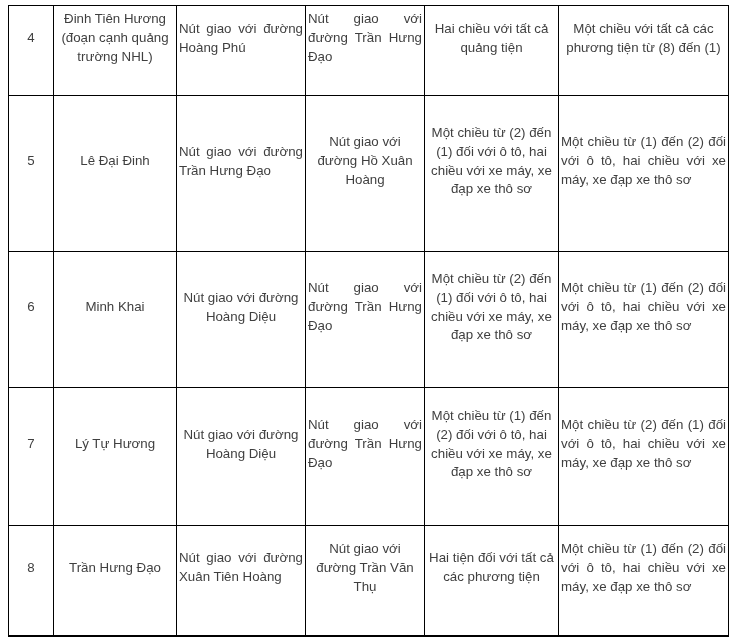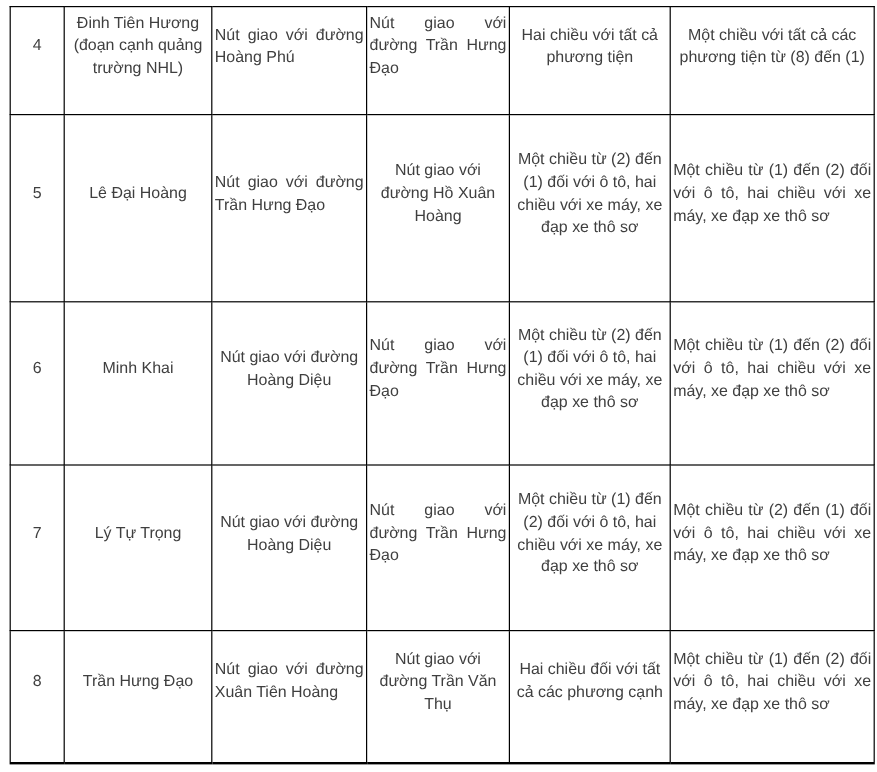--- a/index.html
+++ b/index.html
@@ -61,50 +61,50 @@
       <col style="width:119px">
       <col style="width:134px">
       <col style="width:170px">
     </colgroup>
     <tbody>
       <tr class="h0">
         <td class="ac">4</td>
         <td class="ac">Đinh Tiên Hương (đoạn cạnh quảng trường NHL)</td>
         <td class="aj">Nút giao với đường Hoàng Phú</td>
         <td class="aj">Nút giao với đường Trần Hưng Đạo</td>
-        <td class="ac">Hai chiều với tất cả phương tiện</td>
+        <td class="ac">Hai chiều với tất cả quảng tiện</td>
         <td class="ac">Một chiều với tất cả các phương tiện từ (8) đến (1)</td>
       </tr>
       <tr class="h1">
         <td class="ac">5</td>
-        <td class="ac">Lê Đại Hoàng</td>
+        <td class="ac">Lê Đại Đinh</td>
         <td class="aj">Nút giao với đường Trần Hưng Đạo</td>
         <td class="ac">Nút giao với đường Hồ Xuân Hoàng</td>
         <td class="ac vt">Một chiều từ (2) đến (1) đối với ô tô, hai chiều với xe máy, xe đạp xe thô sơ</td>
         <td class="aj">Một chiều từ (1) đến (2) đối với ô tô, hai chiều với xe máy, xe đạp xe thô sơ</td>
       </tr>
       <tr class="h2">
         <td class="ac">6</td>
         <td class="ac">Minh Khai</td>
         <td class="ac">Nút giao với đường Hoàng Diệu</td>
         <td class="aj">Nút giao với đường Trần Hưng Đạo</td>
         <td class="ac vt2">Một chiều từ (2) đến (1) đối với ô tô, hai chiều với xe máy, xe đạp xe thô sơ</td>
         <td class="aj">Một chiều từ (1) đến (2) đối với ô tô, hai chiều với xe máy, xe đạp xe thô sơ</td>
       </tr>
       <tr class="h3">
         <td class="ac">7</td>
-        <td class="ac">Lý Tự Trọng</td>
+        <td class="ac">Lý Tự Hương</td>
         <td class="ac">Nút giao với đường Hoàng Diệu</td>
         <td class="aj">Nút giao với đường Trần Hưng Đạo</td>
         <td class="ac vt">Một chiều từ (1) đến (2) đối với ô tô, hai chiều với xe máy, xe đạp xe thô sơ</td>
         <td class="aj">Một chiều từ (2) đến (1) đối với ô tô, hai chiều với xe máy, xe đạp xe thô sơ</td>
       </tr>
       <tr class="h4">
         <td class="ac">8</td>
         <td class="ac">Trần Hưng Đạo</td>
         <td class="aj">Nút giao với đường Xuân Tiên Hoàng</td>
         <td class="ac">Nút giao với đường Trần Văn Thụ</td>
-        <td class="ac">Hai chiều đối với tất cả các phương cạnh</td>
+        <td class="ac">Hai tiện đối với tất cả các phương tiện</td>
         <td class="aj">Một chiều từ (1) đến (2) đối với ô tô, hai chiều với xe máy, xe đạp xe thô sơ</td>
       </tr>
     </tbody>
   </table>
 </div>
 
 </body></html>

